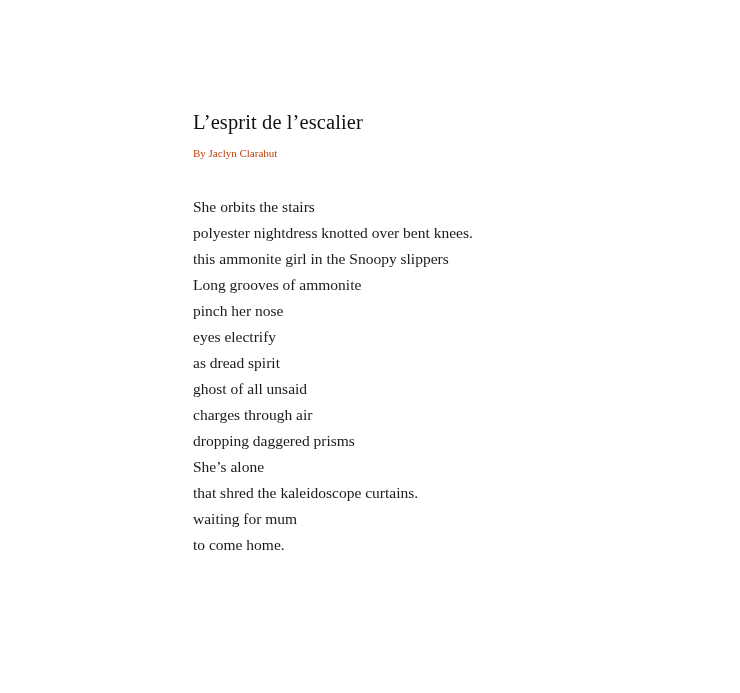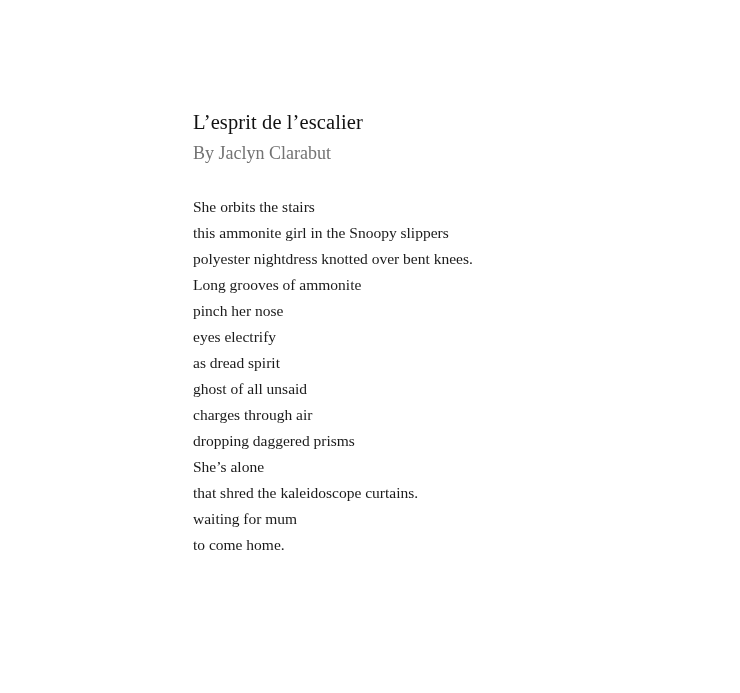--- a/index.html
+++ b/index.html
@@ -30,25 +30,25 @@
     font-family: "Liberation Serif", serif;
     font-size: 20.5px;
     font-weight: 400;
     line-height: 28px;
     letter-spacing: 0.1px;
     margin: 0 0 6px 0;
     color: #111111;
   }
   .poem-byline {
     font-family: "Liberation Serif", serif;
-    font-size: 18px;
+    font-size: 11px;
     font-weight: 400;
     line-height: 22px;
     margin: 0;
-    color: #737373;
+    color: #c2410c;
   }
   .poem-body {
     margin-top: 30px;
   }
   .poem-line {
     font-family: Liberation Serif, serif;
     font-size: 15.5px;
     font-weight: 400;
     line-height: 26px;
     white-space: pre;
@@ -58,22 +58,22 @@
 </style>
 </head>
 <body>
 
 <div class="page">
   <div class="poem-block">
     <h1 class="poem-title">L’esprit de l’escalier</h1>
     <p class="poem-byline">By Jaclyn Clarabut</p>
     <div class="poem-body">
       <div class="poem-line">She orbits the stairs</div>
+      <div class="poem-line">polyester nightdress knotted over bent knees.</div>
       <div class="poem-line">this ammonite girl in the Snoopy slippers</div>
-      <div class="poem-line">polyester nightdress knotted over bent knees.</div>
       <div class="poem-line">Long grooves of ammonite</div>
       <div class="poem-line">pinch her nose</div>
       <div class="poem-line">eyes electrify</div>
       <div class="poem-line">as dread spirit</div>
       <div class="poem-line">ghost of all unsaid</div>
       <div class="poem-line">charges through air</div>
       <div class="poem-line">dropping daggered prisms</div>
       <div class="poem-line">She’s alone</div>
       <div class="poem-line">that shred the kaleidoscope curtains.</div>
       <div class="poem-line">waiting for mum</div>

